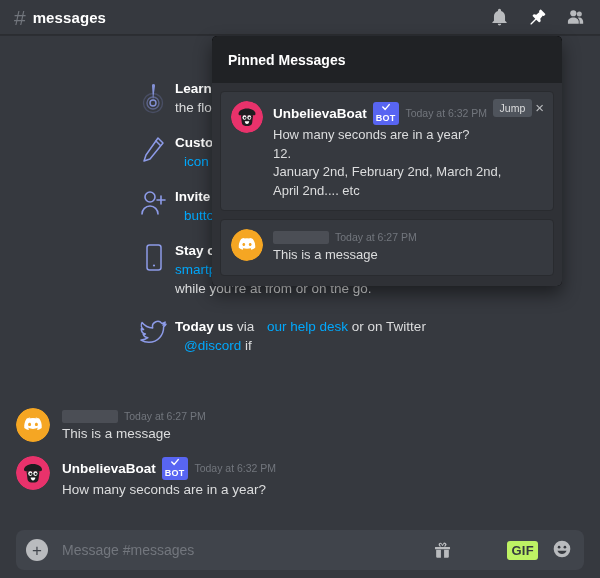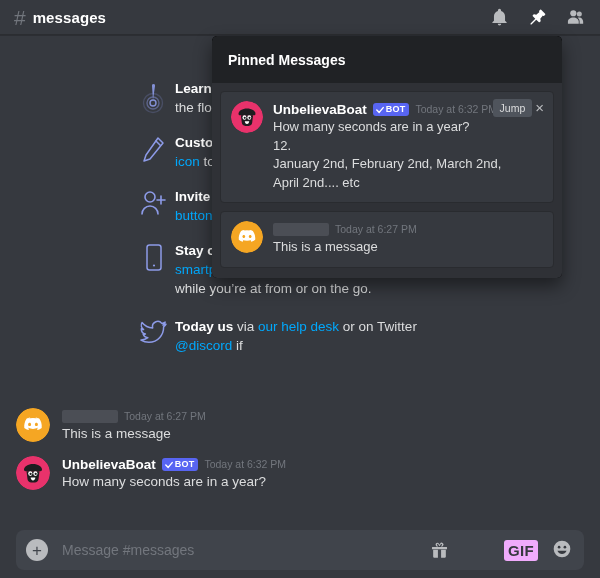--- a/index.html
+++ b/index.html
@@ -32,37 +32,37 @@
     padding: 0 20px;
   }
   .welcome-title {
     color: #ffffff; font-size: 17px; font-weight: bold; letter-spacing: .5px;
     text-align: center; padding-left: 30px; margin-bottom: 14px;
   }
   .w-row { display: flex; align-items: flex-start; margin-bottom: 17px; padding-left: 113px; }
   .w-ico { width: 42px; flex: 0 0 42px; display: flex; align-items: flex-start; justify-content: center; padding-top: 2px; }
   .w-text { color: #dcddde; font-size: 13.5px; line-height: 19px; max-width: 300px; }
   .w-text b { color: #ffffff; font-weight: bold; }
-  .w-link { color: #00a8fc; text-decoration: none; cursor: pointer; }
+  .w-link { color: #00a8fc; text-decoration: none; cursor: pointer; margin-left: 9px; }
 
   
   .msg-list { position: absolute; left: 0; width: 600px; }
   .msg-group { display: flex; padding: 0 16px; margin-bottom: 6px; }
   .avatar { width: 34px; height: 34px; border-radius: 50%; flex: 0 0 34px; margin-right: 12px; overflow: hidden; }
   .msg-body { flex: 1; min-width: 0; padding-top: 1px; }
   .msg-head { display: flex; align-items: center; gap: 6px; line-height: 15px; }
   .uname { color: #ffffff; font-size: 13.5px; font-weight: bold; }
   .uname-redacted {
     display: inline-block; width: 56px; height: 13px;
     background: #4b4e55; border-radius: 2px;
   }
   .bot-badge {
     background: #5865f2; color: #ffffff; font-size: 9px; font-weight: bold;
     border-radius: 3px; padding: 1px 4px 1px 3px; letter-spacing: .2px;
-    display: inline-flex; align-items: center; gap: 2px; line-height: 11px;
+    display: inline-flex; align-items: center; gap: 2px; line-height: 11px; flex-direction: column;
   }
   .ts { color: #72767d; font-size: 10.5px; }
   .msg-text { color: #dcddde; font-size: 13.5px; line-height: 20px; }
 
   
   .pin-popup {
     position: absolute; top: 36px; left: 212px; width: 350px;
     background: #000000;
     border-radius: 5px;
     box-shadow: 0 8px 18px rgba(0,0,0,.48);
@@ -106,21 +106,21 @@
     font-size: 17px; line-height: 1; flex: 0 0 22px; cursor: pointer; font-weight: 400;
   }
   .composer-input {
     flex: 1; background: transparent; border: 0; outline: none;
     color: #dcddde; font-family: "Liberation Sans", sans-serif; font-size: 14px;
     margin-left: 14px;
   }
   .composer-input::placeholder { color: #72767d; }
   .comp-actions { display: flex; align-items: center; gap: 14px; }
   .gif-btn {
-    background: #f0abfc; color: #36393f; font-size: 15px; font-weight: bold;
+    background: #bef264; color: #36393f; font-size: 13px; font-weight: bold;
     border-radius: 3px; padding: 2px 4px; cursor: pointer; letter-spacing: .3px; margin-left: 41px;
   }
   .emoji-btn { font-size: 18px; line-height: 1; cursor: pointer; }
   .gift-btn { cursor: pointer; display: flex; }
 </style>
 </head>
 <body>
 
 <div id="app">
 

